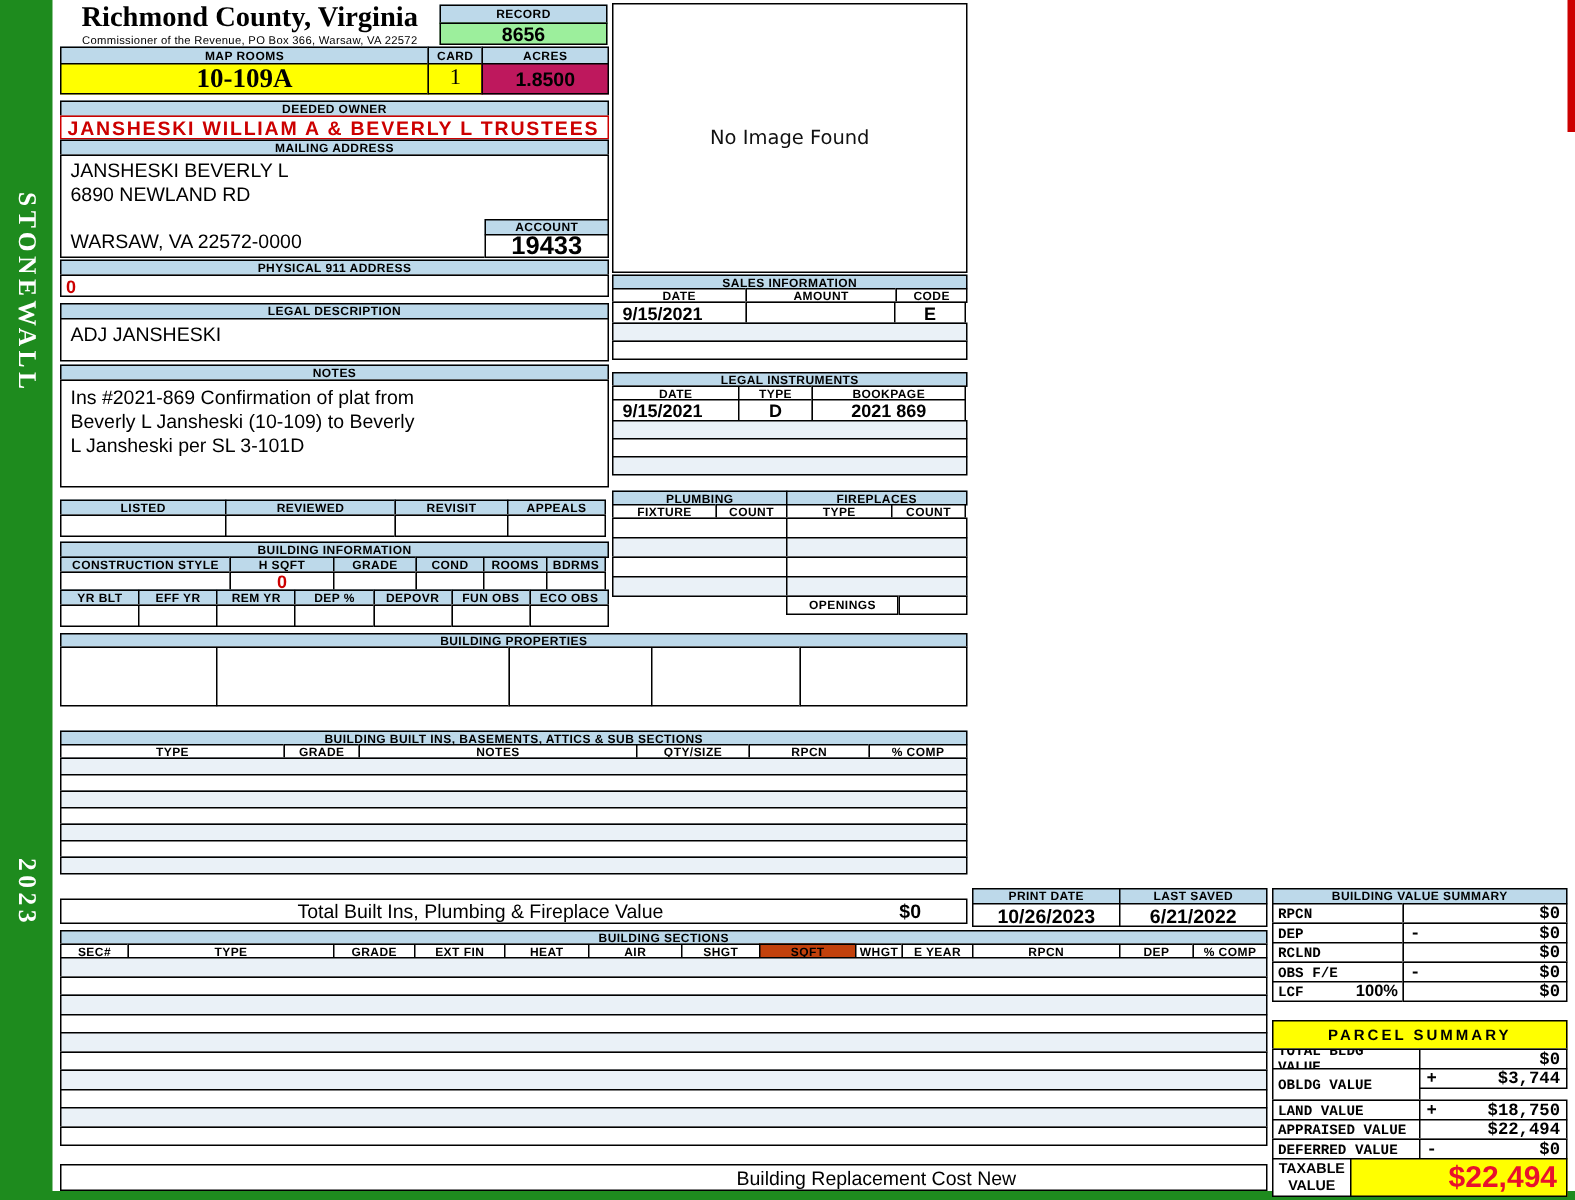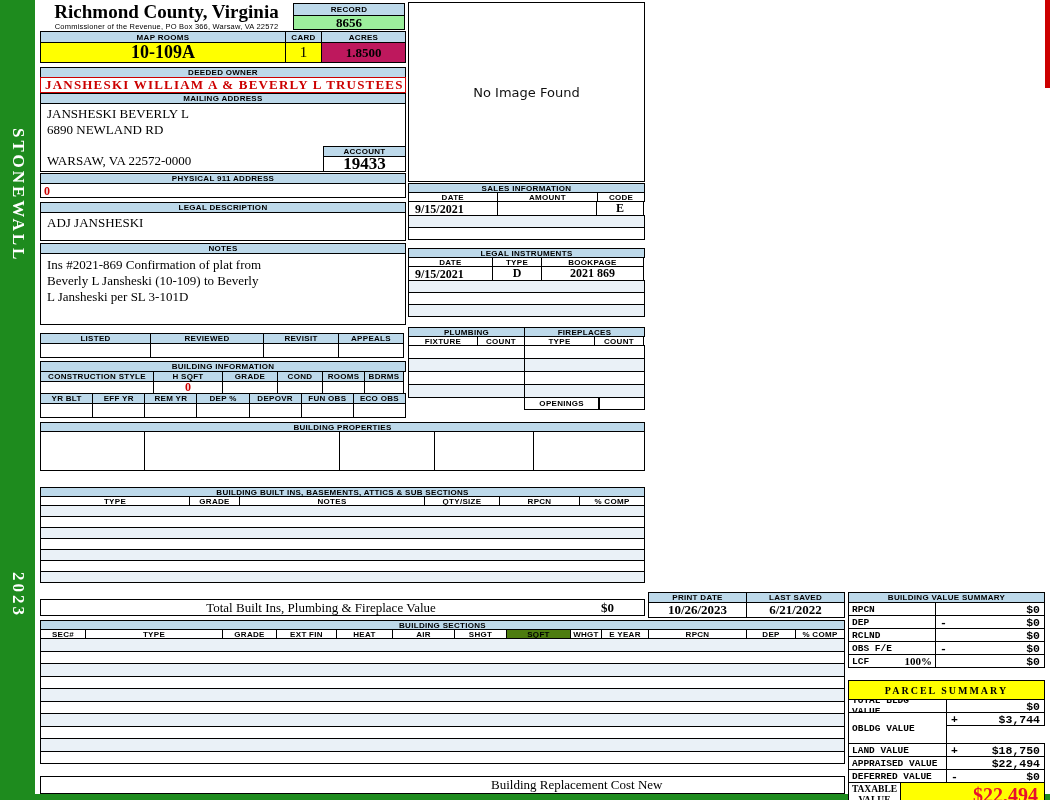--- a/index.html
+++ b/index.html
@@ -5,21 +5,21 @@
   *{box-sizing:border-box;margin:0;padding:0}
   html,body{width:1050px;height:800px}
   body{position:relative;background:#fff;font-family:"Liberation Sans",sans-serif;overflow:hidden}
   .abs{position:absolute}
   .row{display:flex}
   .row + .row{margin-top:-1px}
   .h{background:#bdd9ea;border:1px solid #000;font:bold 8px "Liberation Sans",sans-serif;display:flex;align-items:center;justify-content:center;letter-spacing:.3px;color:#000;white-space:nowrap;overflow:hidden}
   .c{border:1px solid #000;background:#fff;overflow:hidden}
   .c + .c,.h + .h{margin-left:-1px}
   .v{display:flex;align-items:center;justify-content:center}
-  .m{font-family:Liberation Serif, serif}
+  .m{font-family:Liberation Sans, sans-serif}
   .b{font-weight:bold}
   .tint{background:#eaf1f7}
   .red{color:#cc0000}
   .vtext{position:absolute;left:50%;transform:translateX(-50%);writing-mode:vertical-rl;font:bold 17px "Liberation Serif",serif;color:#fff;letter-spacing:3px;white-space:nowrap}
   .sumlabel{font:bold 9.5px "Liberation Mono","DejaVu Sans Mono",monospace;display:flex;align-items:center;padding:0 3px;justify-content:space-between}
   .sumval{display:flex;align-items:center;font:bold 11.5px "Liberation Mono","DejaVu Sans Mono",monospace;padding:0 4px}
   .sumval .grow{flex:1;text-align:right}
 </style>
 </head>
 <body>
@@ -385,21 +385,21 @@
       <div class="h" style="width:805px;height:10px">BUILDING SECTIONS</div>
     </div>
   <div class="row">
     <div class="h" style="width:46px;height:10px;background:#fff">SEC#</div>
     <div class="h" style="width:138px;height:10px;background:#fff">TYPE</div>
     <div class="h" style="width:55px;height:10px;background:#fff">GRADE</div>
     <div class="h" style="width:61px;height:10px;background:#fff">EXT FIN</div>
     <div class="h" style="width:57px;height:10px;background:#fff">HEAT</div>
     <div class="h" style="width:63px;height:10px;background:#fff">AIR</div>
     <div class="h" style="width:53px;height:10px;background:#fff">SHGT</div>
-    <div class="h" style="width:65px;height:10px;background:#4d7c0f">SQFT</div>
+    <div class="h" style="width:65px;height:10px;background:#c2410c">SQFT</div>
     <div class="h" style="width:32px;height:10px;background:#fff">WHGT</div>
     <div class="h" style="width:48px;height:10px;background:#fff">E YEAR</div>
     <div class="h" style="width:99px;height:10px;background:#fff">RPCN</div>
     <div class="h" style="width:50px;height:10px;background:#fff">DEP</div>
     <div class="h" style="width:50px;height:10px;background:#fff">% COMP</div>
   </div>
   <div class="row">
       <div class="c tint" style="width:805px;height:13.5px"></div>
     </div>
   <div class="row">
@@ -442,21 +442,21 @@
   <div class="row">
     <div class="c sumlabel" style="width:99px;height:14px">
         <span>TOTAL BLDG VALUE</span>
       </div>
     <div class="c sumval" style="width:99px;height:14px">
         <span></span>
         <span class="grow">$0</span>
       </div>
   </div>
   <div class="row">
-    <div class="c sumlabel" style="width:99px;height:32px">
+    <div class="c sumlabel" style="width:99px;height:22px">
         <span>OBLDG VALUE</span>
       </div>
     <div class="c sumval" style="width:99px;height:14px">
         <span>+</span>
         <span class="grow">$3,744</span>
       </div>
   </div>
   <div class="row">
     <div class="c sumlabel" style="width:99px;height:14px">
         <span>LAND VALUE</span>

